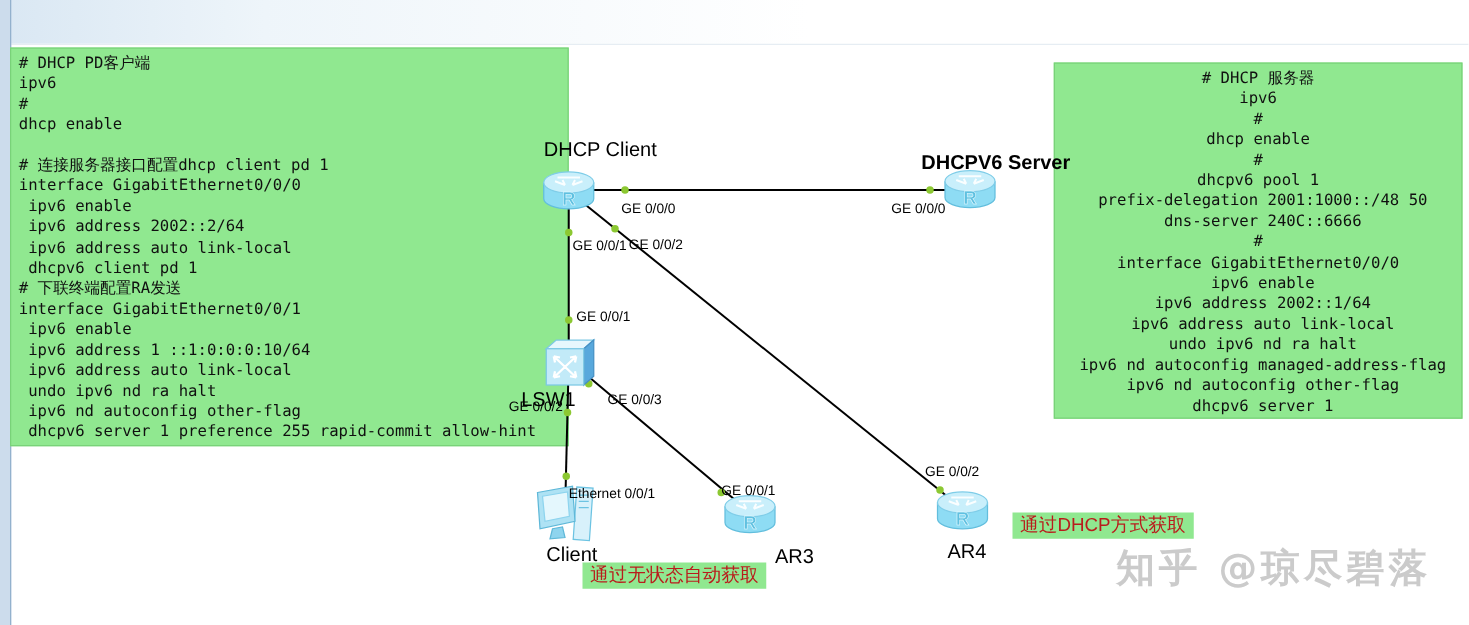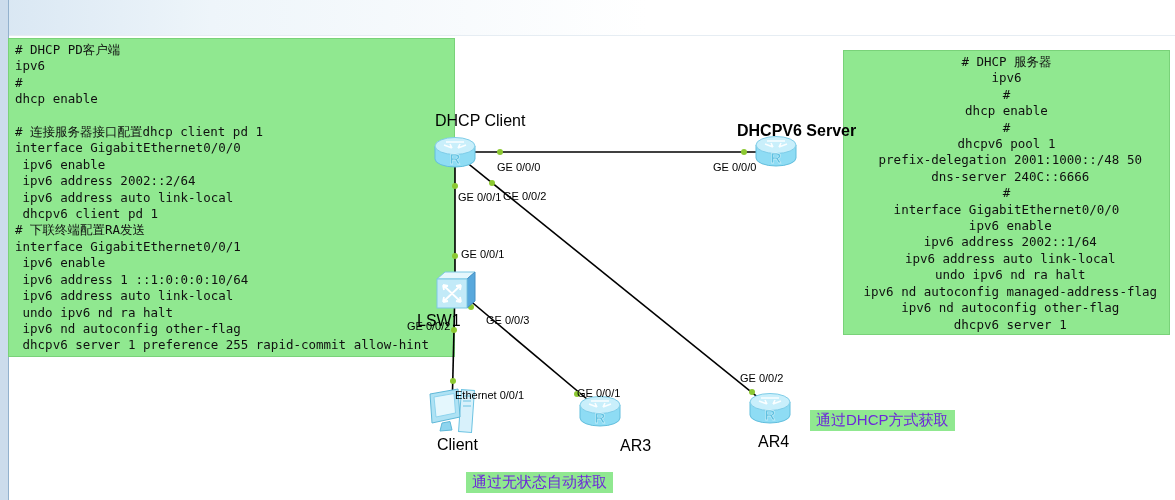--- a/index.html
+++ b/index.html
@@ -20,23 +20,23 @@
   #box-left{left:8px;top:38px;width:447px;height:319px;}
   #box-right{left:843px;top:50px;width:327px;height:285px;text-align:center;}
   
   #links{position:absolute;left:0;top:0;z-index:2;}
   
   .dev{position:absolute;z-index:3;}
   
   .dlabel{position:absolute;z-index:4;font-size:16px;color:#000;white-space:nowrap;}
   .plabel{position:absolute;z-index:4;font-size:11px;color:#000;white-space:nowrap;}
   
-  .note{position:absolute;z-index:5;background:#90e890;color:#6d28d9;
+  .note{position:absolute;z-index:5;background:#90e890;color:#b91c1c;
         font-size:15px;padding:1px 6px;white-space:nowrap;}
-  #note-stateless{left:466px;top:472px;}
+  #note-stateless{left:466px;top:450px;}
   #note-dhcp{left:810px;top:410px;}
   
   .watermark{position:absolute;left:893px;top:434px;z-index:6;
              font-family:"DejaVu Sans",sans-serif;font-size:31px;font-weight:bold;
              color:#cbcbcb;letter-spacing:3px;white-space:nowrap;}
 </style>
 </head>
 <body>
 
 <div id="screen">
@@ -170,14 +170,15 @@
   <span class="plabel" style="left:461px;top:248px;">GE 0/0/1</span>
   <span class="plabel" style="left:407px;top:320px;">GE 0/0/2</span>
   <span class="plabel" style="left:486px;top:314px;">GE 0/0/3</span>
   <span class="plabel" style="left:455px;top:373px;margin-top:16px;">Ethernet 0/0/1</span>
   <span class="plabel" style="left:577px;top:387px;">GE 0/0/1</span>
   <span class="plabel" style="left:740px;top:372px;">GE 0/0/2</span>
 
   <span class="note" id="note-stateless">通过无状态自动获取</span>
   <span class="note" id="note-dhcp">通过DHCP方式获取</span>
 
+  <span class="watermark">知乎 @琼尽碧落</span>
 
 </div>
 
 </body></html>

